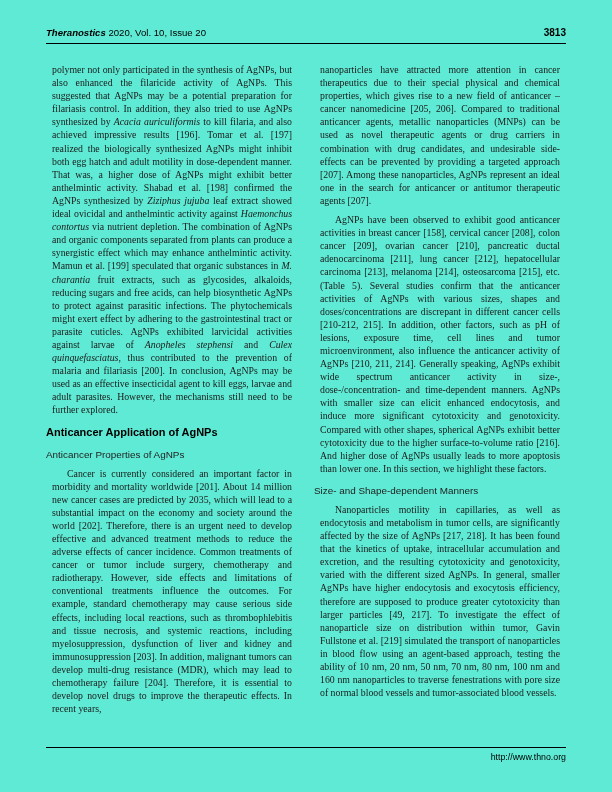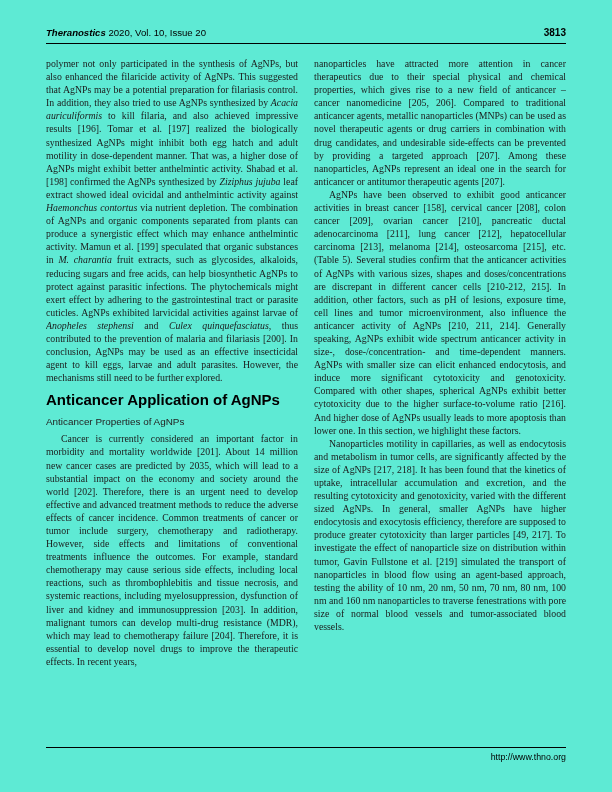--- a/index.html
+++ b/index.html
@@ -17,26 +17,26 @@
   .journal-name{font-style:italic;font-weight:700;}
   .journal-rest{font-weight:400;}
   .page-number{font-weight:700;font-size:10px;}
   .header-rule{position:absolute;left:46px;right:46px;top:43px;border-top:1.5px solid #000;}
   
   .content{
     position:absolute;left:46px;right:46px;top:57px;height:684px;
     display:flex;gap:16px;overflow:hidden;
   }
   .col{width:252px;flex:0 0 252px;text-align:justify;font-size:9.8px;line-height:13.1px;}
-  .para{margin:0;}
+  .para{margin:6px;}
   .para.indent{text-indent:15px;}
   .it{font-style:italic;}
   .bd{font-weight:400;}
   .sec-heading{
-    font-family:"Liberation Sans",sans-serif;font-size:15px;font-weight:700;
+    font-family:"Liberation Sans",sans-serif;font-size:11px;font-weight:700;
     color:#000;text-align:left;margin:9px 0 5px 0;line-height:13px;
   }
   .sub-heading{
     font-family:"Liberation Sans",sans-serif;font-size:9.9px;font-weight:400;
     color:#222;text-align:left;margin:10px 0 4px 0;line-height:12px;
   }
   
   .footer-rule{position:absolute;left:46px;right:46px;top:747px;border-top:1.5px solid #000;}
   .footer-url{
     position:absolute;right:46px;top:752px;
@@ -59,20 +59,21 @@
   <main class="content">
     <div class="col">
         <p class="para"><span>polymer not only participated in the synthesis of AgNPs, but also enhanced the filaricide activity of AgNPs. This suggested that AgNPs may be a potential preparation for filariasis control. In addition, they also tried to use AgNPs synthesized by </span><span class="it">Acacia auriculiformis</span><span> to kill filaria, and also achieved impressive results [196]. Tomar et al. [197] realized the biologically synthesized AgNPs might inhibit both egg hatch and adult motility in dose-dependent manner. That was, a higher dose of AgNPs might exhibit better anthelmintic activity. Shabad et al. [198] confirmed the AgNPs synthesized by </span><span class="it">Ziziphus jujuba</span><span> leaf extract showed ideal ovicidal and anthelmintic activity against </span><span class="it">Haemonchus contortus</span><span> via nutrient depletion. The combination of AgNPs and organic components separated from plants can produce a synergistic effect which may enhance anthelmintic activity. Mamun et al. [199] speculated that organic substances in </span><span class="it">M. charantia</span><span> fruit extracts, such as glycosides, alkaloids, reducing sugars and free acids, can help biosynthetic AgNPs to protect against parasitic infections. The phytochemicals might exert effect by adhering to the gastrointestinal tract or parasite cuticles. AgNPs exhibited larvicidal activities against larvae of </span><span class="it">Anopheles stephensi</span><span> and </span><span class="it">Culex quinquefasciatus</span><span>, thus contributed to the prevention of malaria and filariasis [200]. In conclusion, AgNPs may be used as an effective insecticidal agent to kill eggs, larvae and adult parasites. However, the mechanisms still need to be further explored.</span></p>
         <h2 class="sec-heading">Anticancer Application of AgNPs</h2>
         <h3 class="sub-heading">Anticancer Properties of AgNPs</h3>
         <p class="para indent"><span>Cancer is currently considered an important factor in morbidity and mortality worldwide [201]. About 14 million new cancer cases are predicted by 2035, which will lead to a substantial impact on the economy and society around the world [202]. Therefore, there is an urgent need to develop effective and advanced treatment methods to reduce the adverse effects of cancer incidence. Common treatments of cancer or tumor include surgery, chemotherapy and radiotherapy. However, side effects and limitations of conventional treatments influence the outcomes. For example, standard chemotherapy may cause serious side effects, including local reactions, such as thrombophlebitis and tissue necrosis, and systemic reactions, including myelosuppression, dysfunction of liver and kidney and immunosuppression [203]. In addition, malignant tumors can develop multi-drug resistance (MDR), which may lead to chemotherapy failure [204]. Therefore, it is essential to develop novel drugs to improve the therapeutic effects. In recent years,</span></p>
       </div>
     <div class="col">
         <p class="para"><span>nanoparticles have attracted more attention in cancer therapeutics due to their special physical and chemical properties, which gives rise to a new field of anticancer – cancer nanomedicine [205, 206]. Compared to traditional anticancer agents, metallic nanoparticles (MNPs) can be used as novel therapeutic agents or drug carriers in combination with drug candidates, and undesirable side-effects can be prevented by providing a targeted approach [207]. Among these nanoparticles, AgNPs represent an ideal one in the search for anticancer or antitumor therapeutic agents [207].</span></p>
         <p class="para indent"><span>AgNPs have been observed to exhibit good anticancer activities in breast cancer [158], cervical cancer [208], colon cancer [209], ovarian cancer [210], pancreatic ductal adenocarcinoma [211], lung cancer [212], hepatocellular carcinoma [213], melanoma [214], osteosarcoma [215], etc. (</span><span class="bd">Table 5</span><span>). Several studies confirm that the anticancer activities of AgNPs with various sizes, shapes and doses/concentrations are discrepant in different cancer cells [210-212, 215]. In addition, other factors, such as pH of lesions, exposure time, cell lines and tumor microenvironment, also influence the anticancer activity of AgNPs [210, 211, 214]. Generally speaking, AgNPs exhibit wide spectrum anticancer activity in size-, dose-/concentration- and time-dependent manners. AgNPs with smaller size can elicit enhanced endocytosis, and induce more significant cytotoxicity and genotoxicity. Compared with other shapes, spherical AgNPs exhibit better cytotoxicity due to the higher surface-to-volume ratio [216]. And higher dose of AgNPs usually leads to more apoptosis than lower one. In this section, we highlight these factors.</span></p>
+        <h3 class="sub-heading">Size- and Shape-dependent Manners</h3>
         <p class="para indent"><span>Nanoparticles motility in capillaries, as well as endocytosis and metabolism in tumor cells, are significantly affected by the size of AgNPs [217, 218]. It has been found that the kinetics of uptake, intracellular accumulation and excretion, and the resulting cytotoxicity and genotoxicity, varied with the different sized AgNPs. In general, smaller AgNPs have higher endocytosis and exocytosis efficiency, therefore are supposed to produce greater cytotoxicity than larger particles [49, 217]. To investigate the effect of nanoparticle size on distribution within tumor, Gavin Fullstone et al. [219] simulated the transport of nanoparticles in blood flow using an agent-based approach, testing the ability of 10 nm, 20 nm, 50 nm, 70 nm, 80 nm, 100 nm and 160 nm nanoparticles to traverse fenestrations with pore size of normal blood vessels and tumor-associated blood vessels.</span></p>
       </div>
   </main>
 
   <div class="footer-rule"></div>
   <div class="footer-url">http://www.thno.org</div>
 
 </div>
 
 </body></html>

